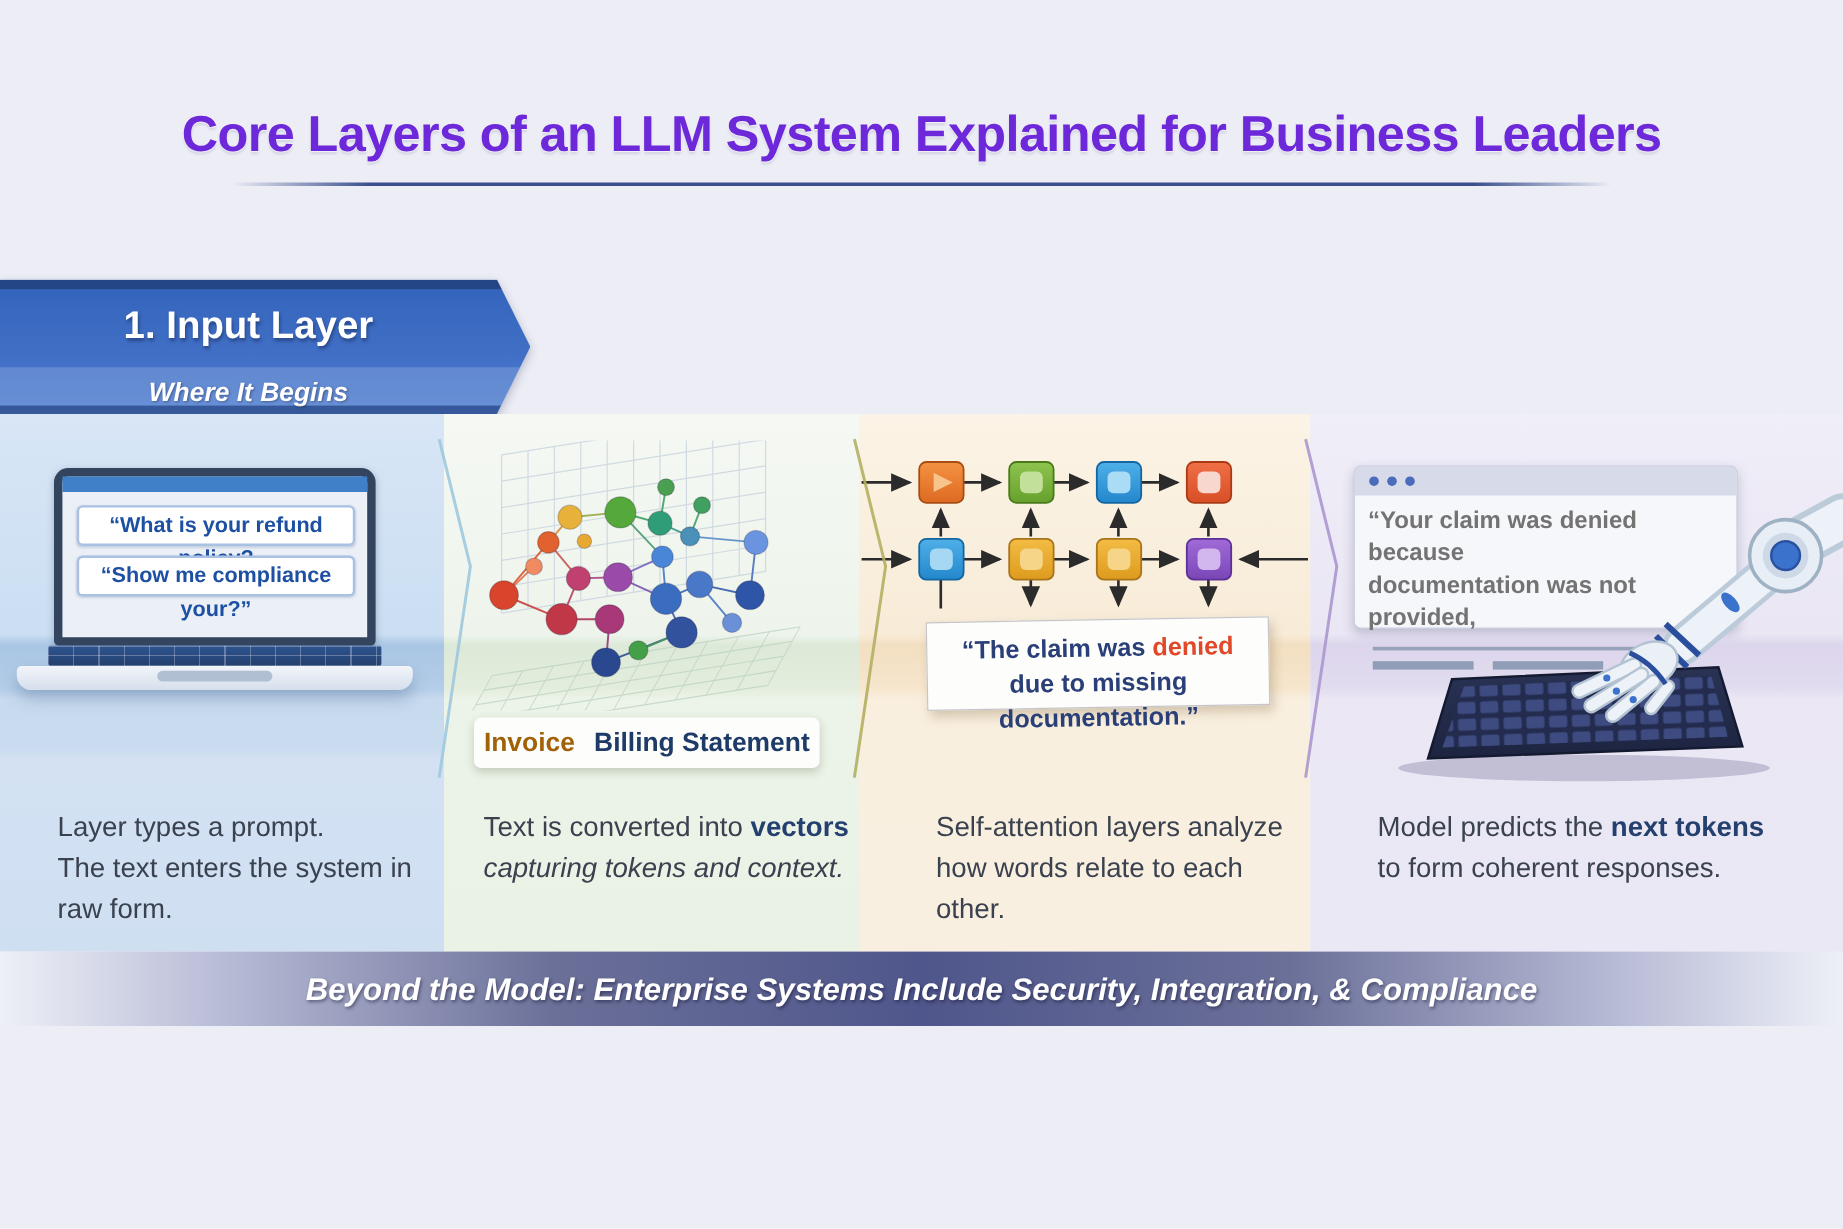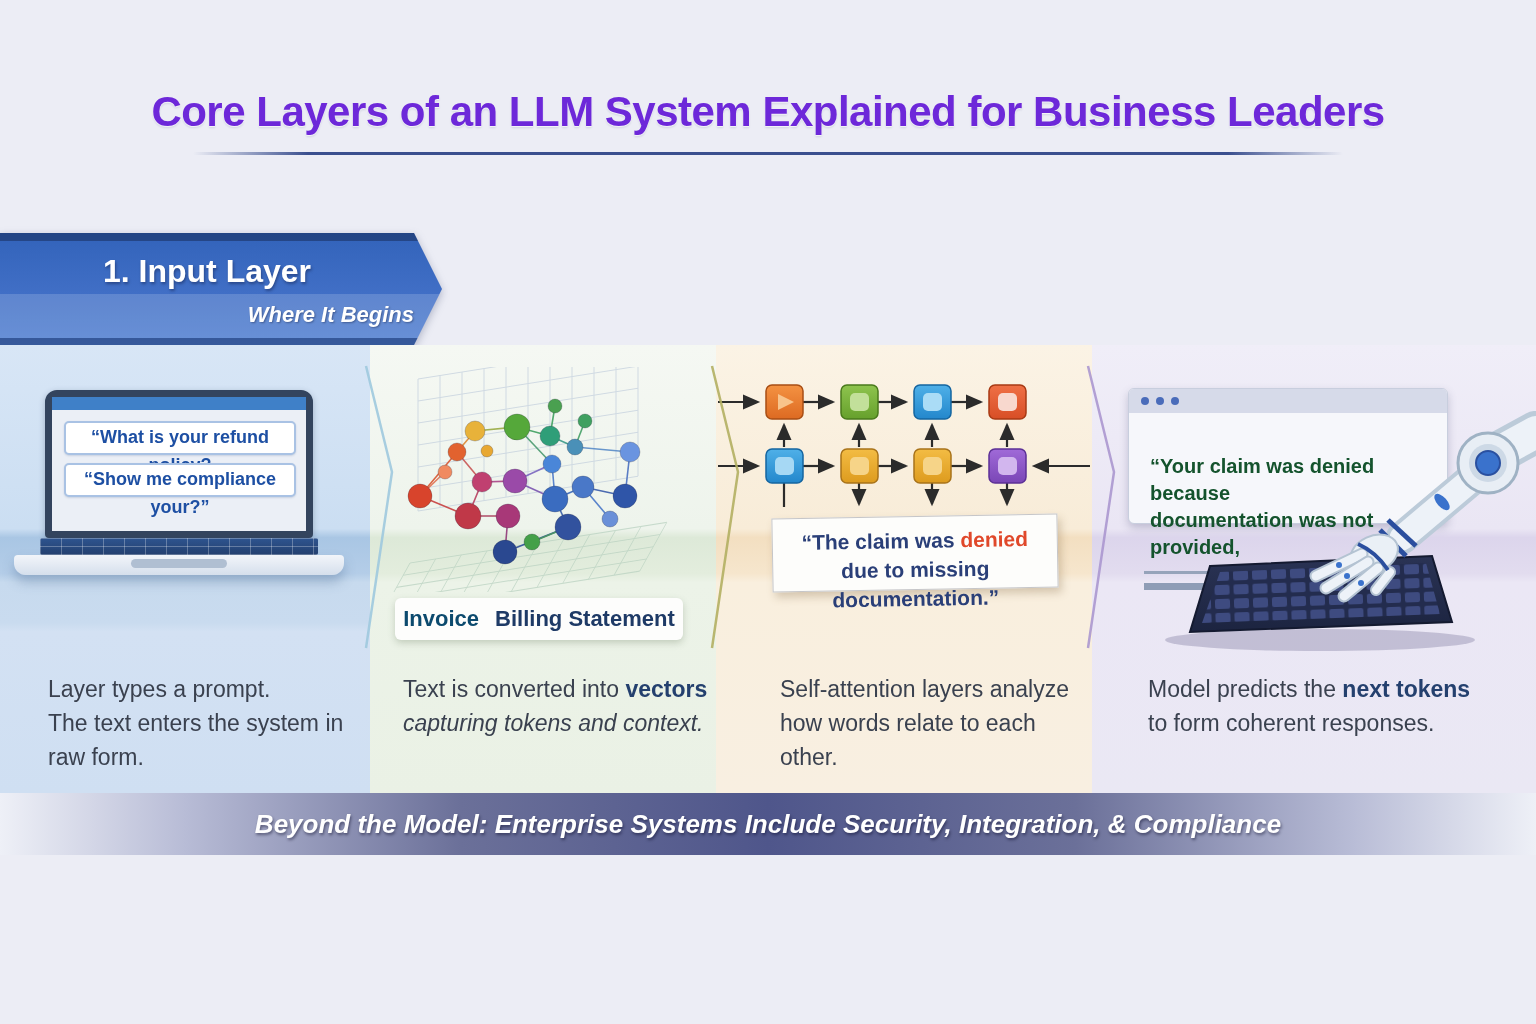--- a/index.html
+++ b/index.html
@@ -31,23 +31,22 @@
   }
   .hseg.last .clip{clip-path:none;}
   .hseg .clip::before{content:"";position:absolute;top:0;left:0;right:0;height:8px;background:rgba(15,25,55,.40);}
   .hseg .clip::after{content:"";position:absolute;bottom:0;left:0;right:0;height:7px;background:rgba(0,0,20,.28);}
   .hlabel{
     position:absolute;top:20px;left:0;right:28px;
     font-size:32px;font-weight:bold;text-shadow:1px 2px 3px rgba(0,0,30,.35);
   }
   .hseg.last .hlabel{right:0;}
   .hsub-band{
-    position:absolute;bottom:7px;left:0;right:0;height:44px;
+    position:absolute;bottom:7px;left:0;right:0;height:32px;
     background:rgba(255,255,255,.16);
-    text-align:right;
   }
   .hsub{
     position:absolute;top:8px;left:0;right:28px;
     font-size:22px;font-weight:bold;font-style:italic;text-shadow:1px 1px 2px rgba(0,0,30,.35);
   }
   .hseg.last .hsub{right:0;}
   .hseg1 .clip{background:linear-gradient(180deg,#3263ba 0%,#416fc6 55%,#4c7ccf 100%);}
   .hseg2 .clip{background:linear-gradient(180deg,#3d833f 0%,#4c9246 55%,#63a64e 100%);}
   .hseg3 .clip{background:linear-gradient(180deg,#df6520 0%,#e8722b 55%,#ee8336 100%);}
   .hseg4 .clip{background:linear-gradient(180deg,#5e3aa6 0%,#6c46b2 55%,#7c55c2 100%);}
@@ -86,38 +85,38 @@
     box-shadow:0 7px 12px rgba(70,100,140,.35);
   }
   .touchpad{position:absolute;left:117px;top:4px;width:96px;height:9px;background:#b0bfd2;border-radius:5px;}
   
   .tag-card{
     position:absolute;left:25px;top:253px;width:288px;height:42px;background:#fdfdfc;
     border-radius:6px;box-shadow:0 3px 7px rgba(100,120,90,.3);
     display:flex;align-items:center;justify-content:center;gap:16px;
     font-size:22px;font-weight:bold;
   }
-  .tag-green{color:#0c4a6e;}
+  .tag-green{color:#a16207;}
   .tag-navy{color:#1e3a66;}
   
   .quote-card{
     position:absolute;left:56px;top:171px;width:286px;height:74px;background:#fdfdfb;
     border:1px solid #c6c6c8;box-shadow:3px 5px 9px rgba(120,90,50,.28);
     transform:rotate(-1deg);text-align:center;font-size:21px;font-weight:bold;
     color:#2a3f78;line-height:29px;padding-top:9px;box-sizing:border-box;
   }
   .quote-denied{color:#e0482a;}
   
   .browser{
     position:absolute;left:36px;top:43px;width:318px;height:134px;background:#f6f7fb;
     border:1px solid #c8cede;border-radius:6px;box-shadow:0 4px 9px rgba(90,90,130,.3);
   }
   .browser-topbar{height:24px;background:#d6dae9;border-radius:5px 5px 0 0;display:flex;align-items:center;padding-left:12px;gap:7px;}
   .bdot{width:8px;height:8px;border-radius:50%;background:#4a6cba;}
-  .browser-text{padding:8px 0 0 21px;font-size:20px;font-weight:bold;color:#14532d;line-height:27px;margin-top:32px;}
+  .browser-text{padding:8px 0 0 11px;font-size:20px;font-weight:bold;color:#737373;line-height:27px;}
   .browser-rule{width:268px;height:3px;background:#96a3ba;margin:10px 0 0 15px;}
   .browser-bars{display:flex;gap:16px;margin:9px 0 0 15px;}
   .bbar{height:7px;background:#8f9db6;}
   .bbar1{width:84px;}
   .bbar2{width:92px;}
   
   .desc{position:absolute;top:327px;font-size:23px;color:#3a414f;line-height:34px;}
   .desc .bold-navy{font-weight:bold;color:#24406e;}
   .desc .ital{font-style:italic;}
   

